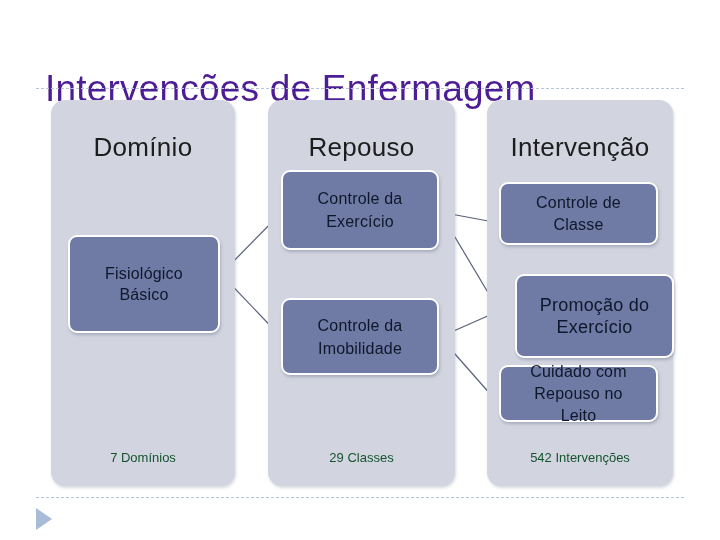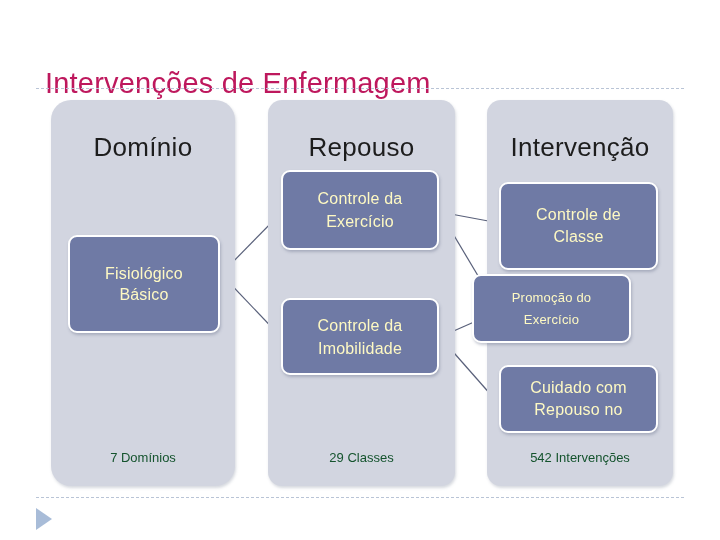--- a/index.html
+++ b/index.html
@@ -23,23 +23,23 @@
     height: 540px;
     background: #ffffff;
   }
 
   
   #title {
     position: absolute;
     left: 45px;
     top: 47px;
     width: 640px;
-    font-size: 29px;
+    font-size: 37px;
     line-height: 34px;
-    color: #be185d;
+    color: #4c1d95;
     font-family: "Liberation Sans", sans-serif;
     font-weight: normal;
     letter-spacing: 0.2px;
     white-space: nowrap;
   }
 
   
   .rule {
     position: absolute;
     left: 36px;
@@ -64,21 +64,21 @@
 
   
   .panel {
     position: absolute;
     top: 100px;
     height: 386px;
     background: #d2d5e0;
     border-radius: 14px;
     box-shadow: 1px 2px 3px rgba(120,128,150,0.30);
   }
-  #panel-dominio     { left: 51px;  width: 184px; border-radius: 20px; }
+  #panel-dominio     { left: 51px;  width: 184px; }
   #panel-classe      { left: 268px; width: 187px; }
   #panel-intervencao { left: 487px; width: 186px; }
 
   .panel-header {
     position: absolute;
     top: 32px;
     left: 0;
     width: 100%;
     text-align: center;
     font-size: 26px;
@@ -107,21 +107,21 @@
     position: absolute;
     background: #6f7aa5;
     border: 2px solid #ffffff;
     border-radius: 9px;
     box-shadow: 1px 2px 3px rgba(90,98,125,0.35);
     box-sizing: border-box;
     display: flex;
     align-items: center;
     justify-content: center;
     text-align: center;
-    color: #fef9c3;
+    color: #0f172a;
     font-family: "Liberation Sans", sans-serif;
     font-weight: normal;
     letter-spacing: 0.2px;
     padding: 2px 6px;
   }
   .node-lines {
     display: block;
     width: 100%;
   }
   .node-lines span {
@@ -139,29 +139,29 @@
     left: 281px; top: 170px;  width: 158px; height: 80px;
     font-size: 16px; line-height: 23px;
   }
   #node-controle-imobilidade {
     left: 281px; top: 298px;  width: 158px; height: 77px;
     font-size: 16px; line-height: 23px;
   }
 
   
   #node-controle-energia {
-    left: 499px; top: 182px;  width: 159px; height: 88px;
+    left: 499px; top: 182px;  width: 159px; height: 63px;
     font-size: 16px; line-height: 22px;
   }
   #node-promocao-exercicio {
-    left: 472px; top: 274px;  width: 159px; height: 69px;
-    font-size: 13px; line-height: 22px;
+    left: 515px; top: 274px;  width: 159px; height: 84px;
+    font-size: 18px; line-height: 22px;
   }
   #node-cuidado-repouso {
-    left: 499px; top: 365px;  width: 159px; height: 68px;
+    left: 499px; top: 365px;  width: 159px; height: 57px;
     font-size: 16px; line-height: 22px;
   }
 
   
   #connectors {
     position: absolute;
     left: 0; top: 0;
     width: 720px;
     height: 540px;
     pointer-events: none;
@@ -242,18 +242,19 @@
     <span class="node-lines">
       <span>Promoção do</span>
       <span>Exercício</span>
     </span>
   </div>
 
   <div class="node" id="node-cuidado-repouso">
     <span class="node-lines">
       <span>Cuidado  com</span>
       <span>Repouso no</span>
+      <span>Leito</span>
     </span>
   </div>
 
   <div id="play-triangle"></div>
 
 </div>
 
 </body></html>

